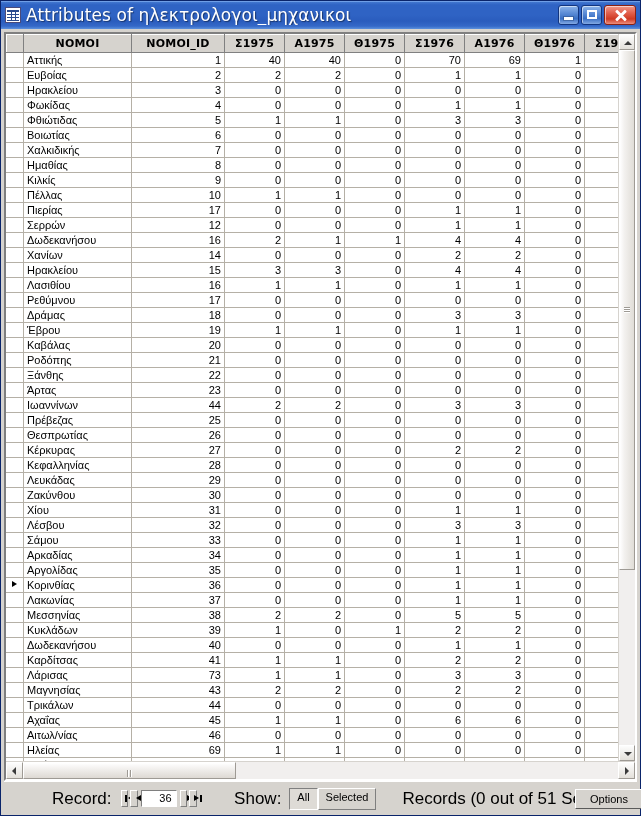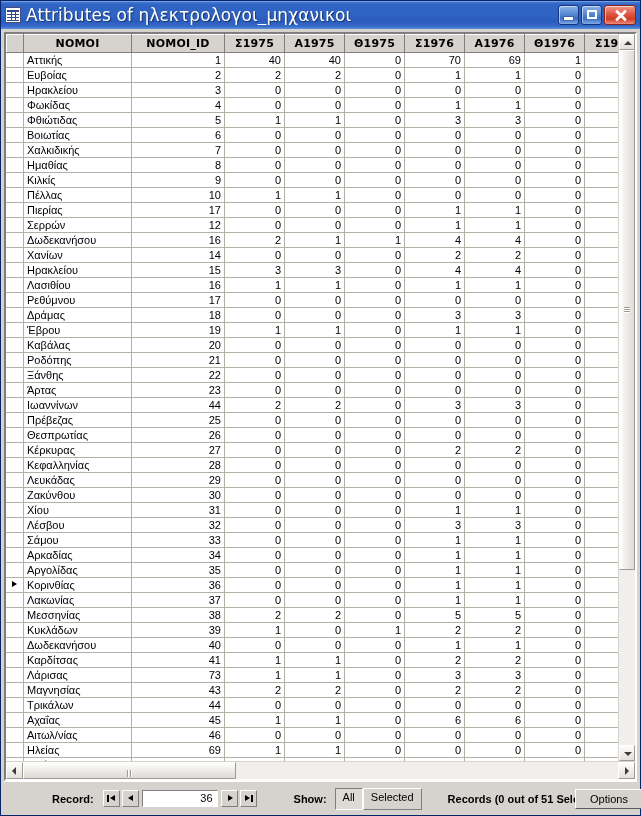--- a/index.html
+++ b/index.html
@@ -258,24 +258,23 @@
   #statusbar {
     flex: 0 0 34px; height: 34px;
     background: #d6d3ce;
     border-top: 1px solid #ffffff;
     display: flex; align-items: center;
     padding: 0 4px;
     box-sizing: border-box;
     position: relative;
   }
   .sb-label {
-    font-size: 11px; color: #000;
+    font-size: 17px; color: #000;
     font-family: "Liberation Sans", "DejaVu Sans", sans-serif;
     white-space: nowrap;
-    font-weight: bold;
   }
   .navbtn {
     width: 17px; height: 17px;
     box-sizing: border-box;
     background: #d6d3ce;
     border: 1px solid;
     border-color: #ffffff #7f7f7f #7f7f7f #ffffff;
     position: relative;
     margin: 0 1px;
   }

